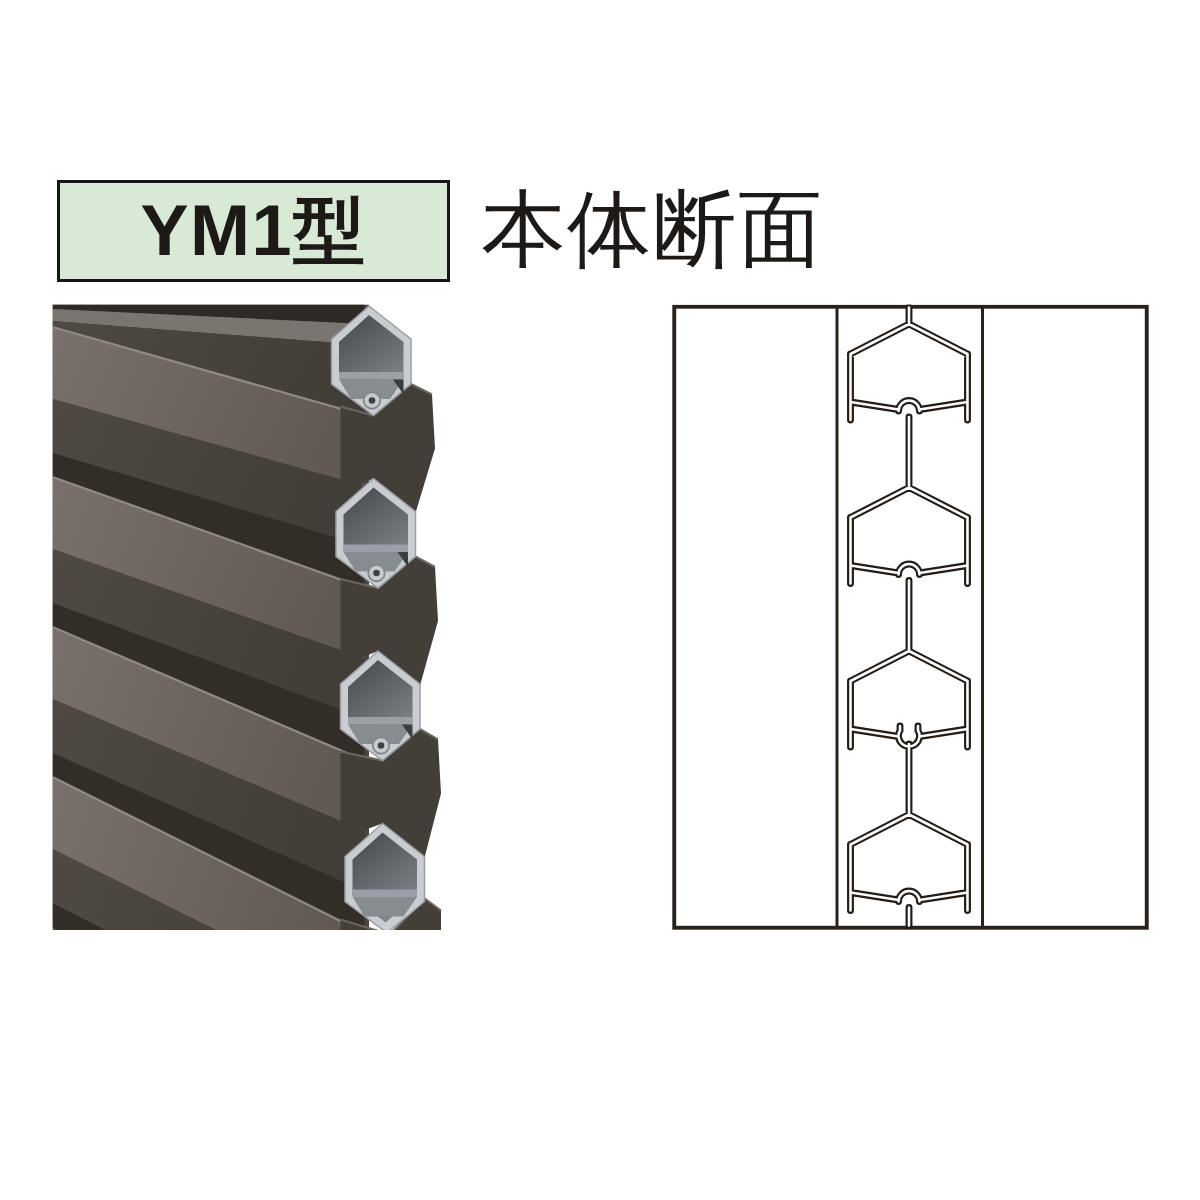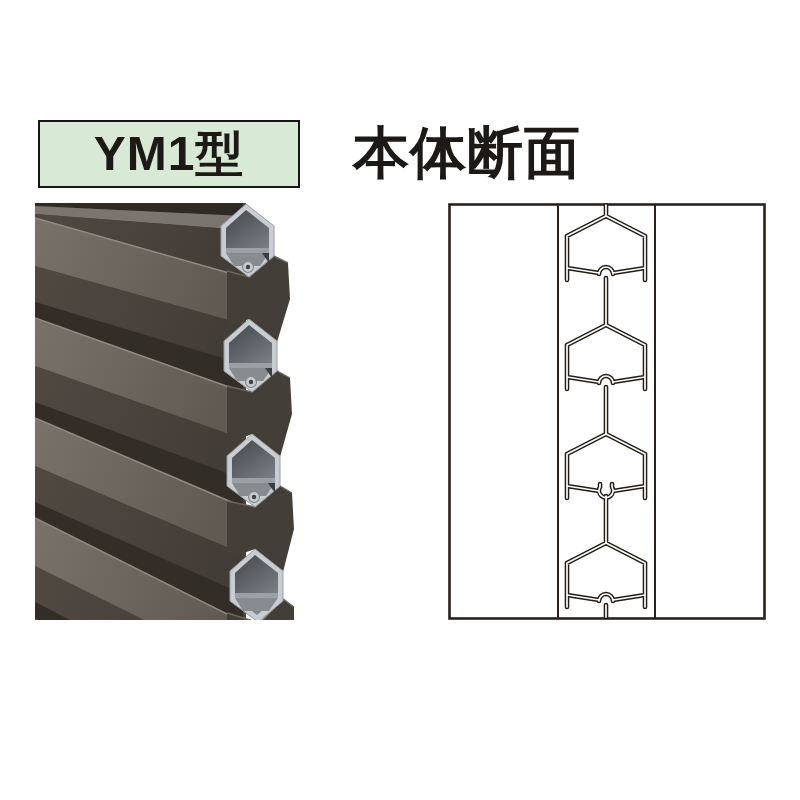--- a/index.html
+++ b/index.html
@@ -29,22 +29,22 @@
     position:absolute;left:38px;top:120px;width:262px;height:68px;
     background:var(--c-accent-green);
     border:2px solid var(--c-border-black);
     display:flex;align-items:center;justify-content:center;
     font-size:48px;font-weight:700;color:var(--c-text-black);
     letter-spacing:1px;white-space:nowrap;
   }
   .section-title{
     position:absolute;left:321px;top:120px;height:68px;
     display:flex;align-items:center;
-    font-size:56px;font-weight:700;color:var(--c-text-black);
-    letter-spacing:1px;white-space:nowrap;margin-left:32px;
+    font-size:56px;font-weight:400;color:var(--c-text-black);
+    letter-spacing:1px;white-space:nowrap;
   }
   .render-svg{position:absolute;left:30px;top:203px;}
   .diagram-svg{position:absolute;left:448px;top:203px;}
   .caption{
     position:absolute;left:30px;top:640px;
     font-size:45px;font-weight:500;color:var(--c-caption-brown);
     letter-spacing:2px;white-space:nowrap;
   }
 </style>
 </head>

